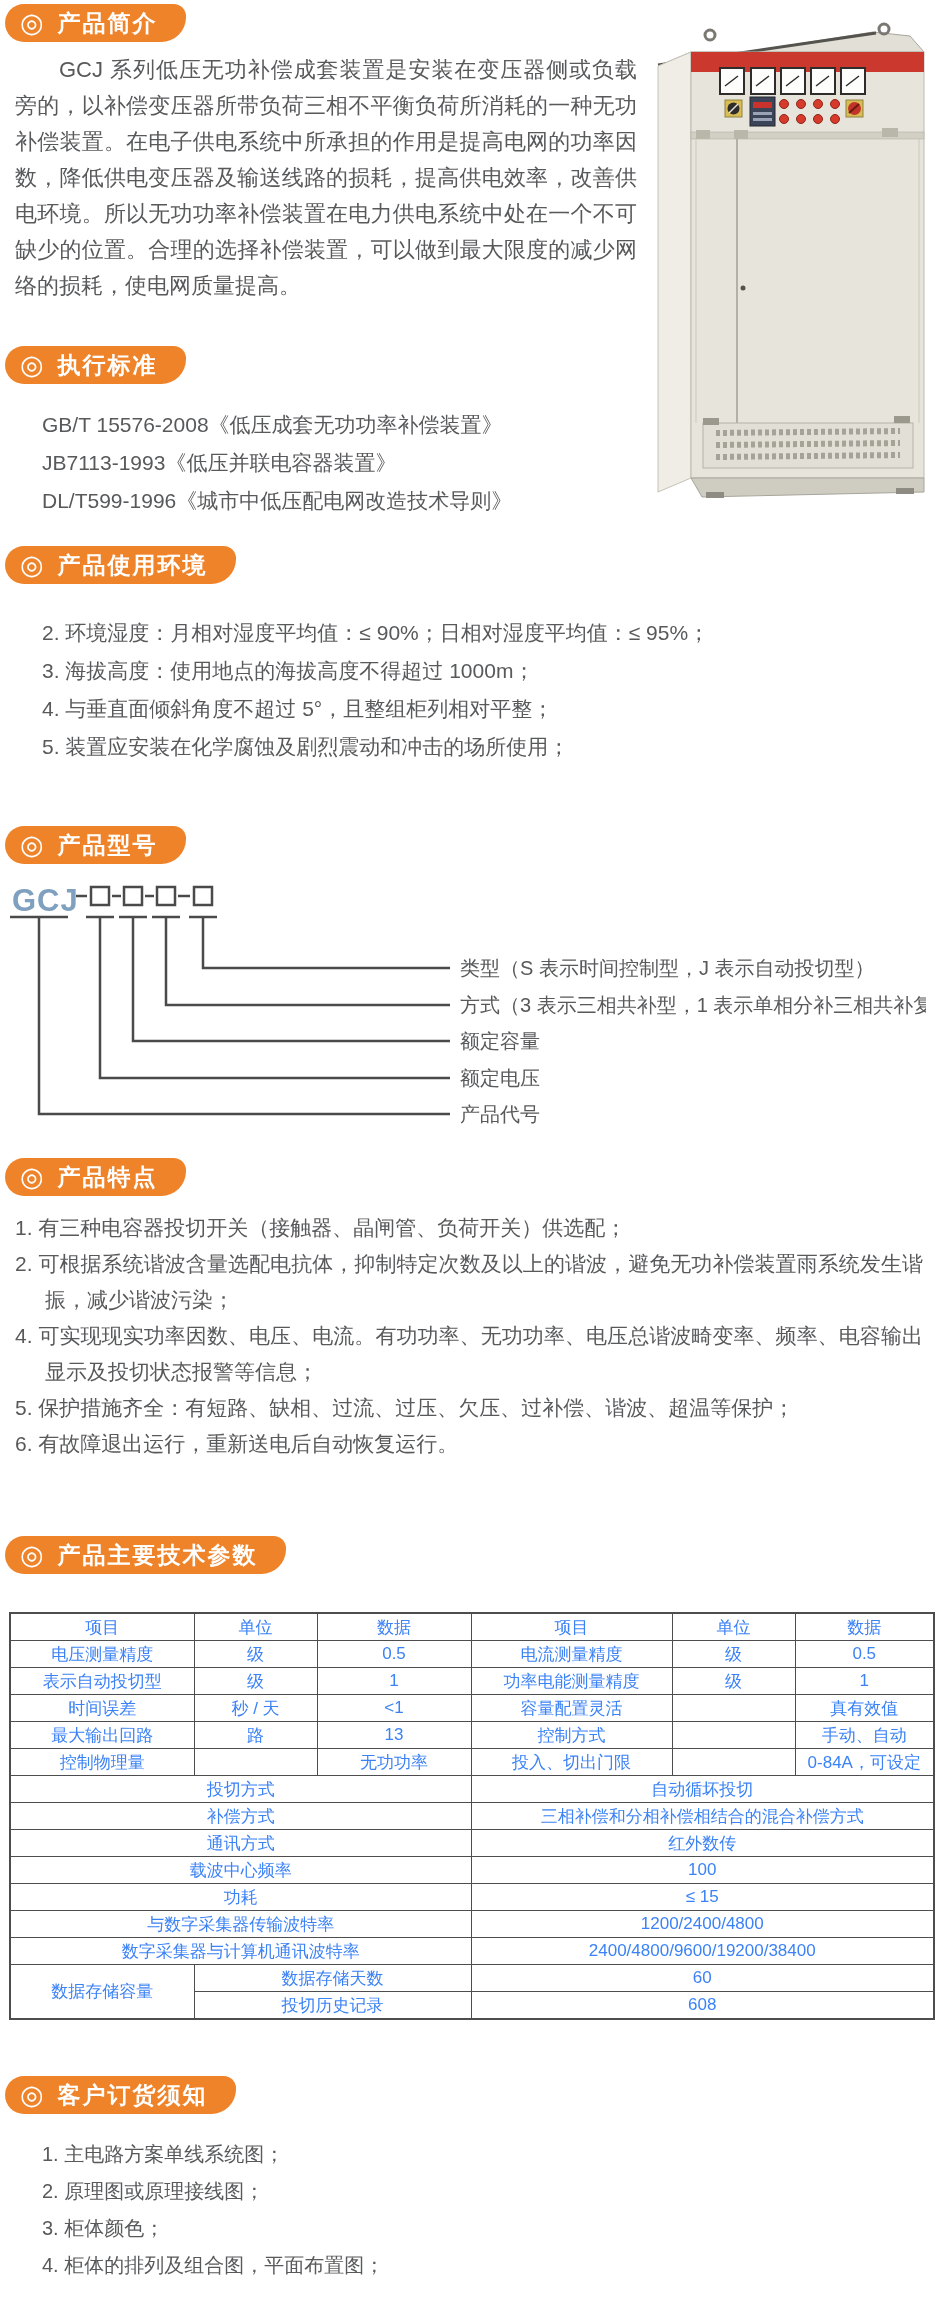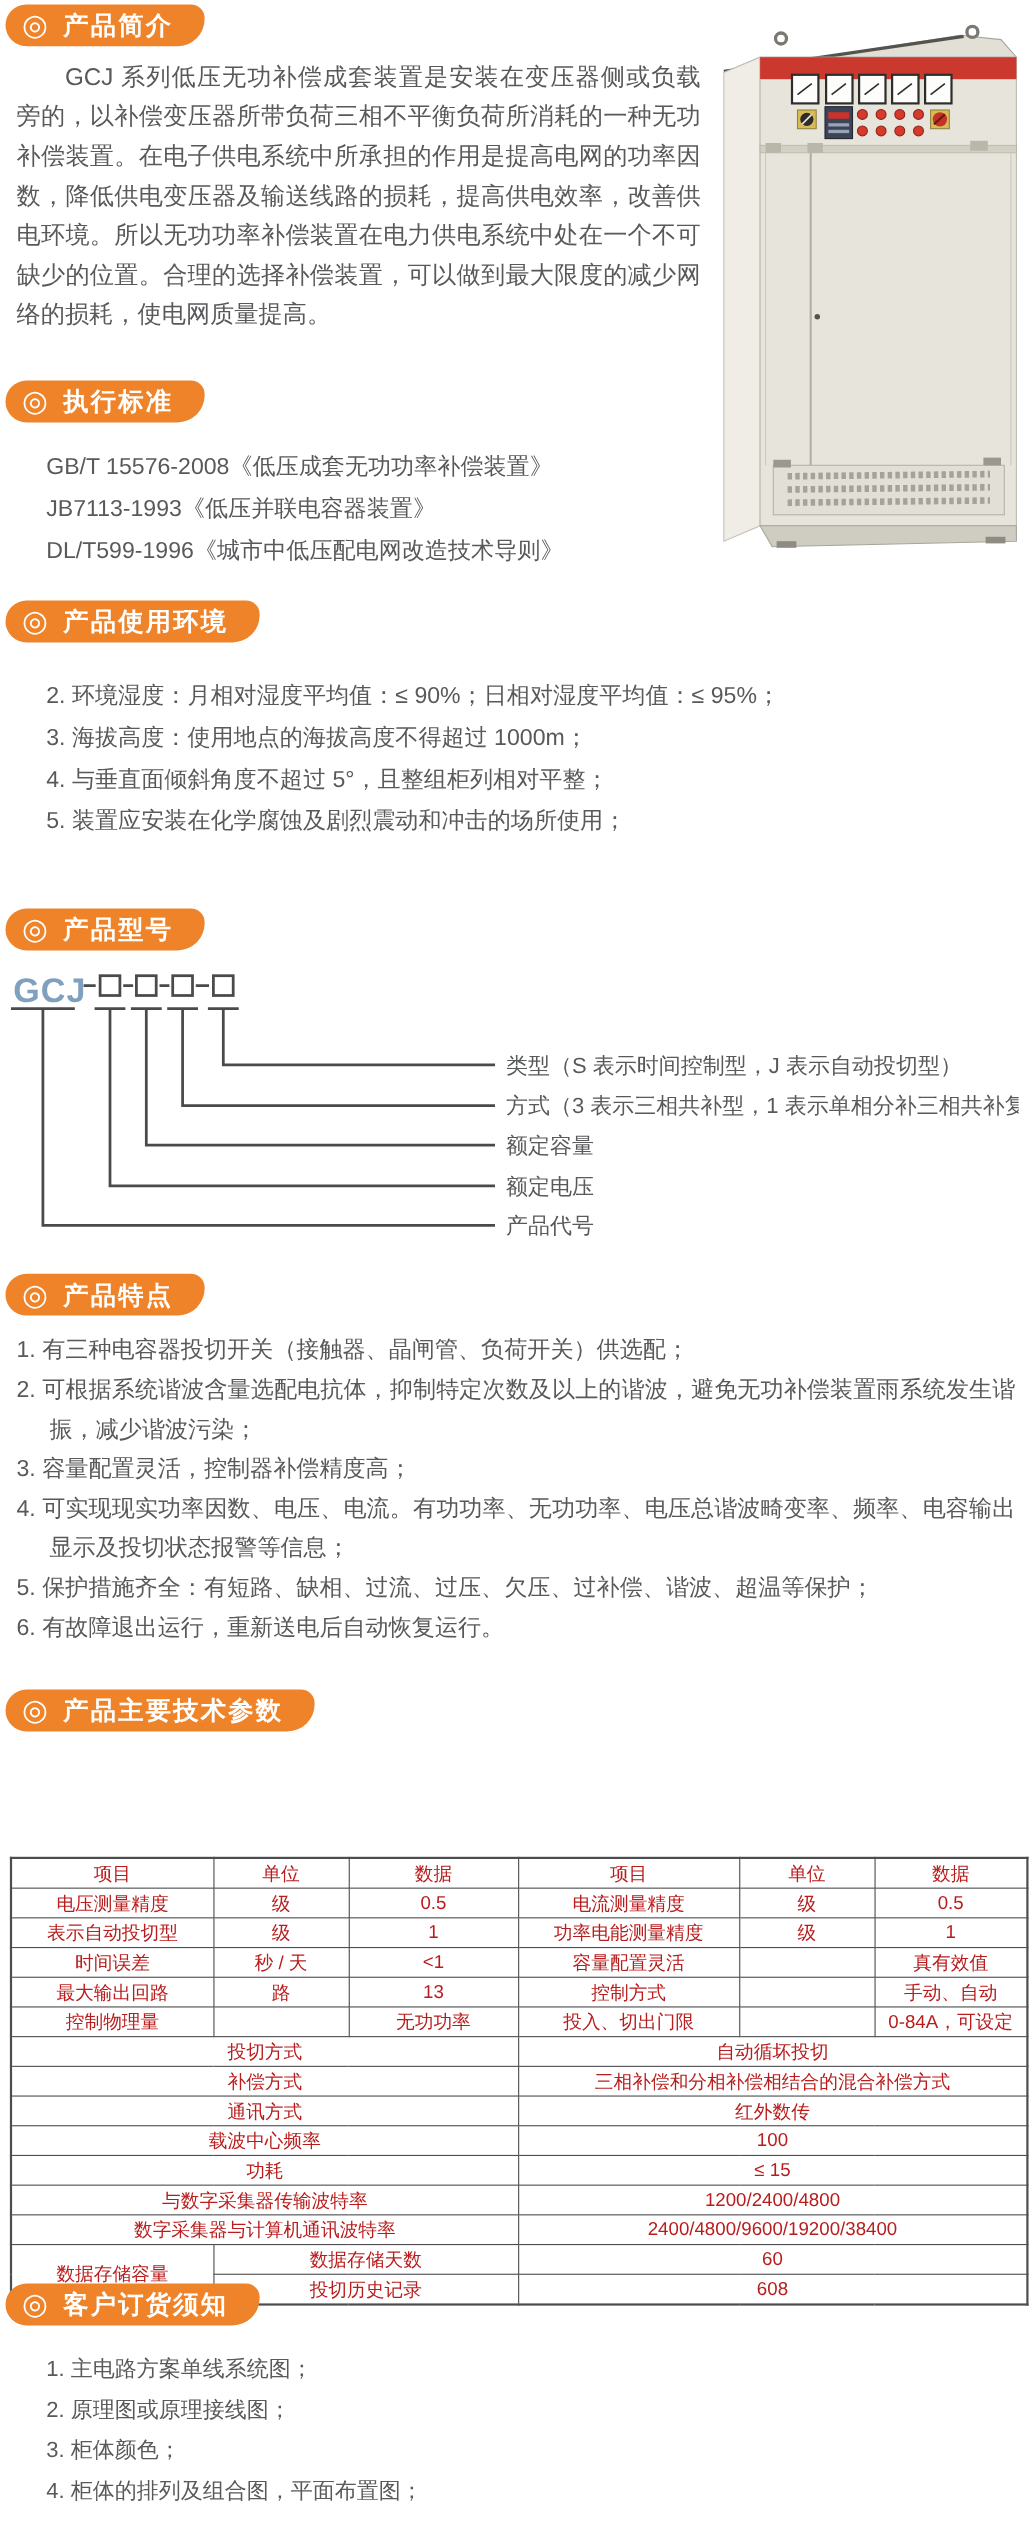--- a/index.html
+++ b/index.html
@@ -18,22 +18,22 @@
   .linelist{position:absolute;left:30px;margin:12px;padding:0;list-style:none;}
   .linelist div{white-space:nowrap;}
   .standards div{font-size:21px;line-height:38px;}
   .envlist div{font-size:21px;line-height:38px;}
   .orderlist div{font-size:20px;line-height:37px;}
   
   .features{position:absolute;left:15px;top:1210px;width:908px;}
   .features div{font-size:21px;line-height:36px;padding-left:30px;text-indent:-30px;
                 text-align:justify;}
   
-  .params{position:absolute;left:9px;top:1688px;border-collapse:collapse;table-layout:fixed;
-          width:924px;font-size:17px;color:#b91c1c;}
+  .params{position:absolute;left:9px;top:1612px;border-collapse:collapse;table-layout:fixed;
+          width:924px;font-size:17px;color:#3b82f6;}
   .params td{border:1px solid #4D4D4F;height:26px;text-align:center;vertical-align:middle;
              padding:0 2px;overflow:hidden;white-space:nowrap;}
   .params{border:2px solid #4D4D4F;}
   
   .model-label{font-size:20px;fill:#58595B;}
   .model-prefix{font-size:31px;font-weight:700;fill:#7FA0BE;letter-spacing:1px;}
   svg{display:block;}
 </style>
 </head>
 <body>
@@ -191,21 +191,20 @@
     </g>
   </svg>
 
   <div class="bar" style="top:1158px">
     <span class="bar-icon">◎</span>
     <span class="bar-title">产品特点</span>
   </div>
   <div class="features">
     <div>1. 有三种电容器投切开关（接触器、晶闸管、负荷开关）供选配；</div>
     <div>2. 可根据系统谐波含量选配电抗体，抑制特定次数及以上的谐波，避免无功补偿装置雨系统发生谐振，减少谐波污染；</div>
-    <div>3. 容量配置灵活，控制器补偿精度高；</div>
     <div>4. 可实现现实功率因数、电压、电流。有功功率、无功功率、电压总谐波畸变率、频率、电容输出显示及投切状态报警等信息；</div>
     <div>5. 保护措施齐全：有短路、缺相、过流、过压、欠压、过补偿、谐波、超温等保护；</div>
     <div>6. 有故障退出运行，重新送电后自动恢复运行。</div>
   </div>
 
   <div class="bar" style="top:1536px">
     <span class="bar-icon">◎</span>
     <span class="bar-title">产品主要技术参数</span>
   </div>
   <table class="params">

